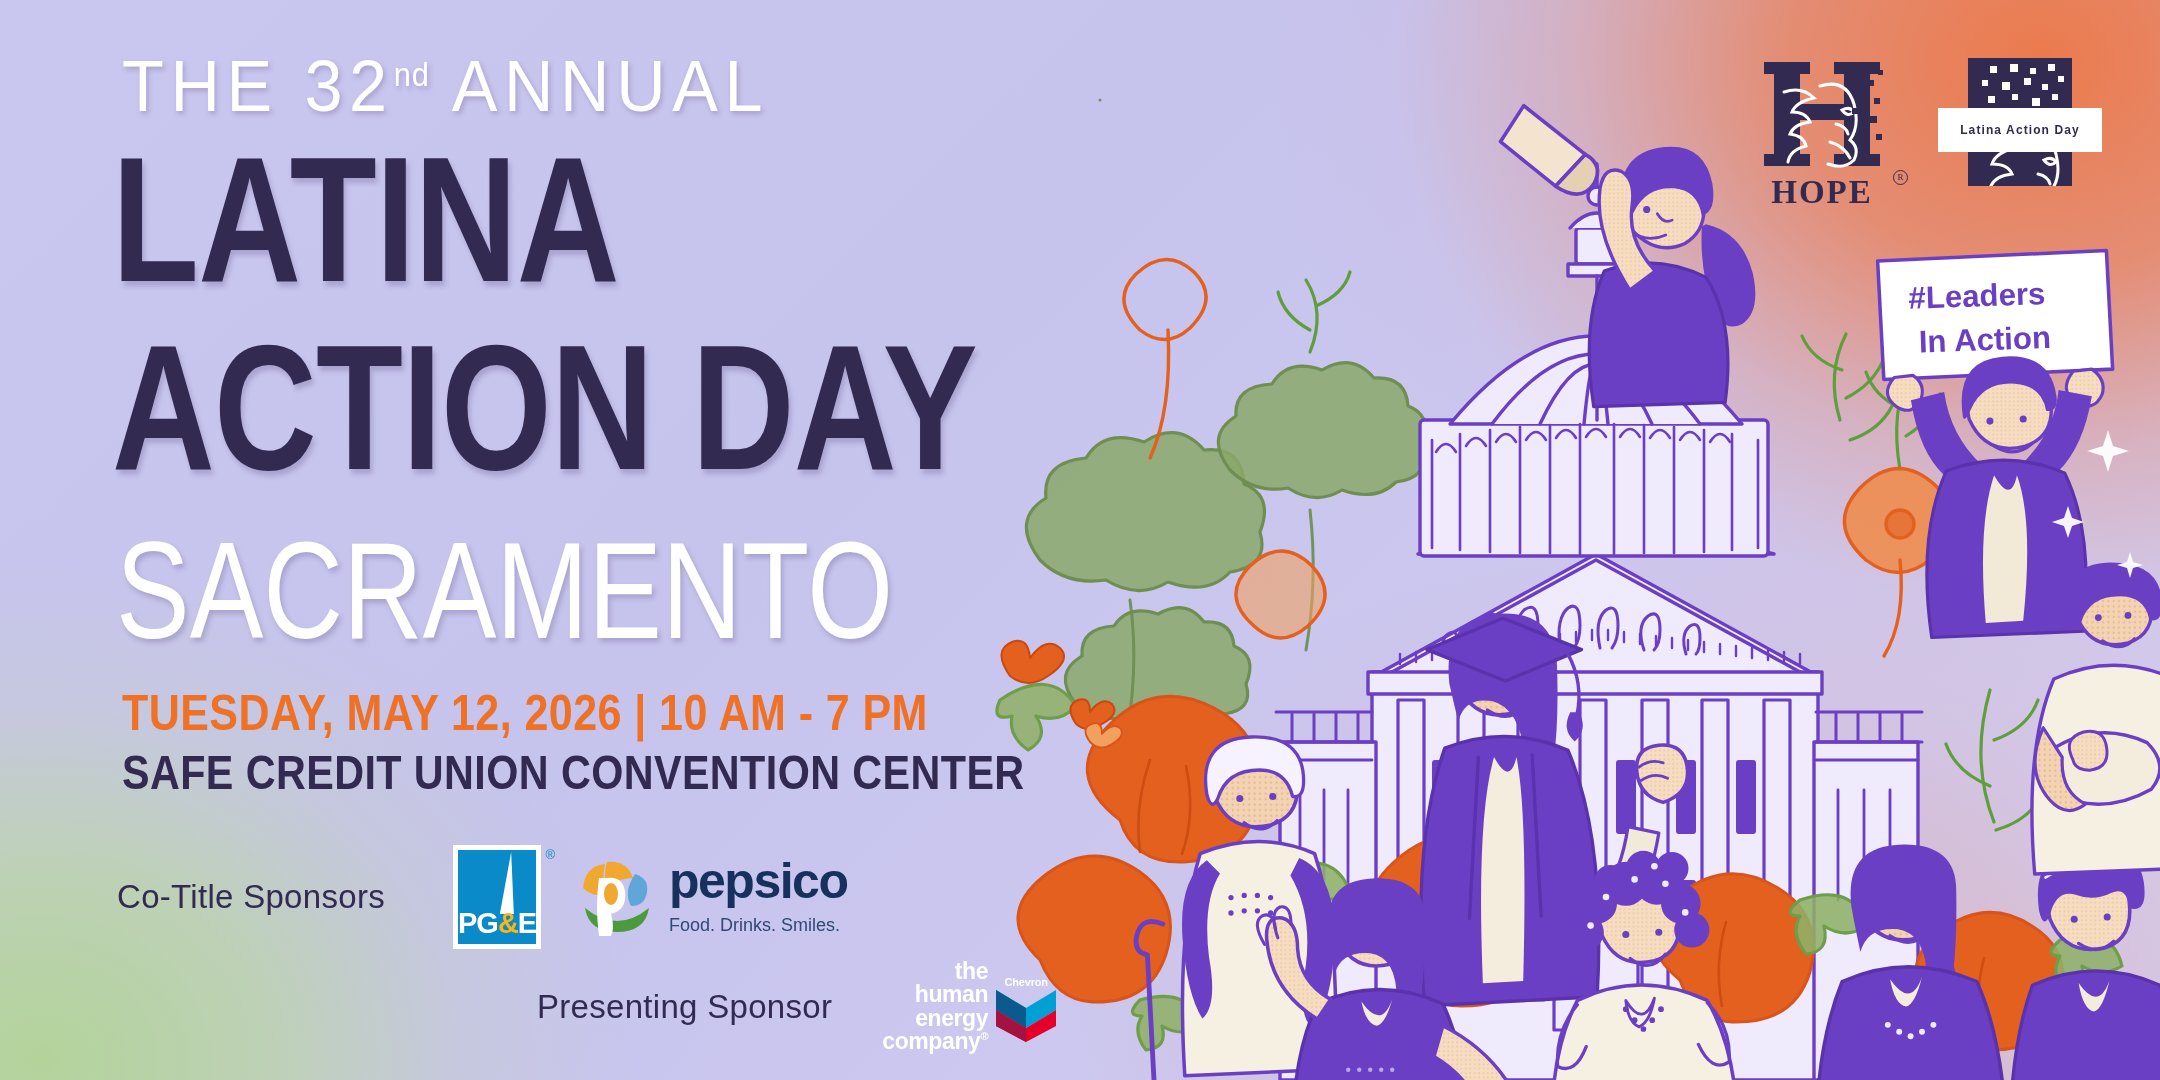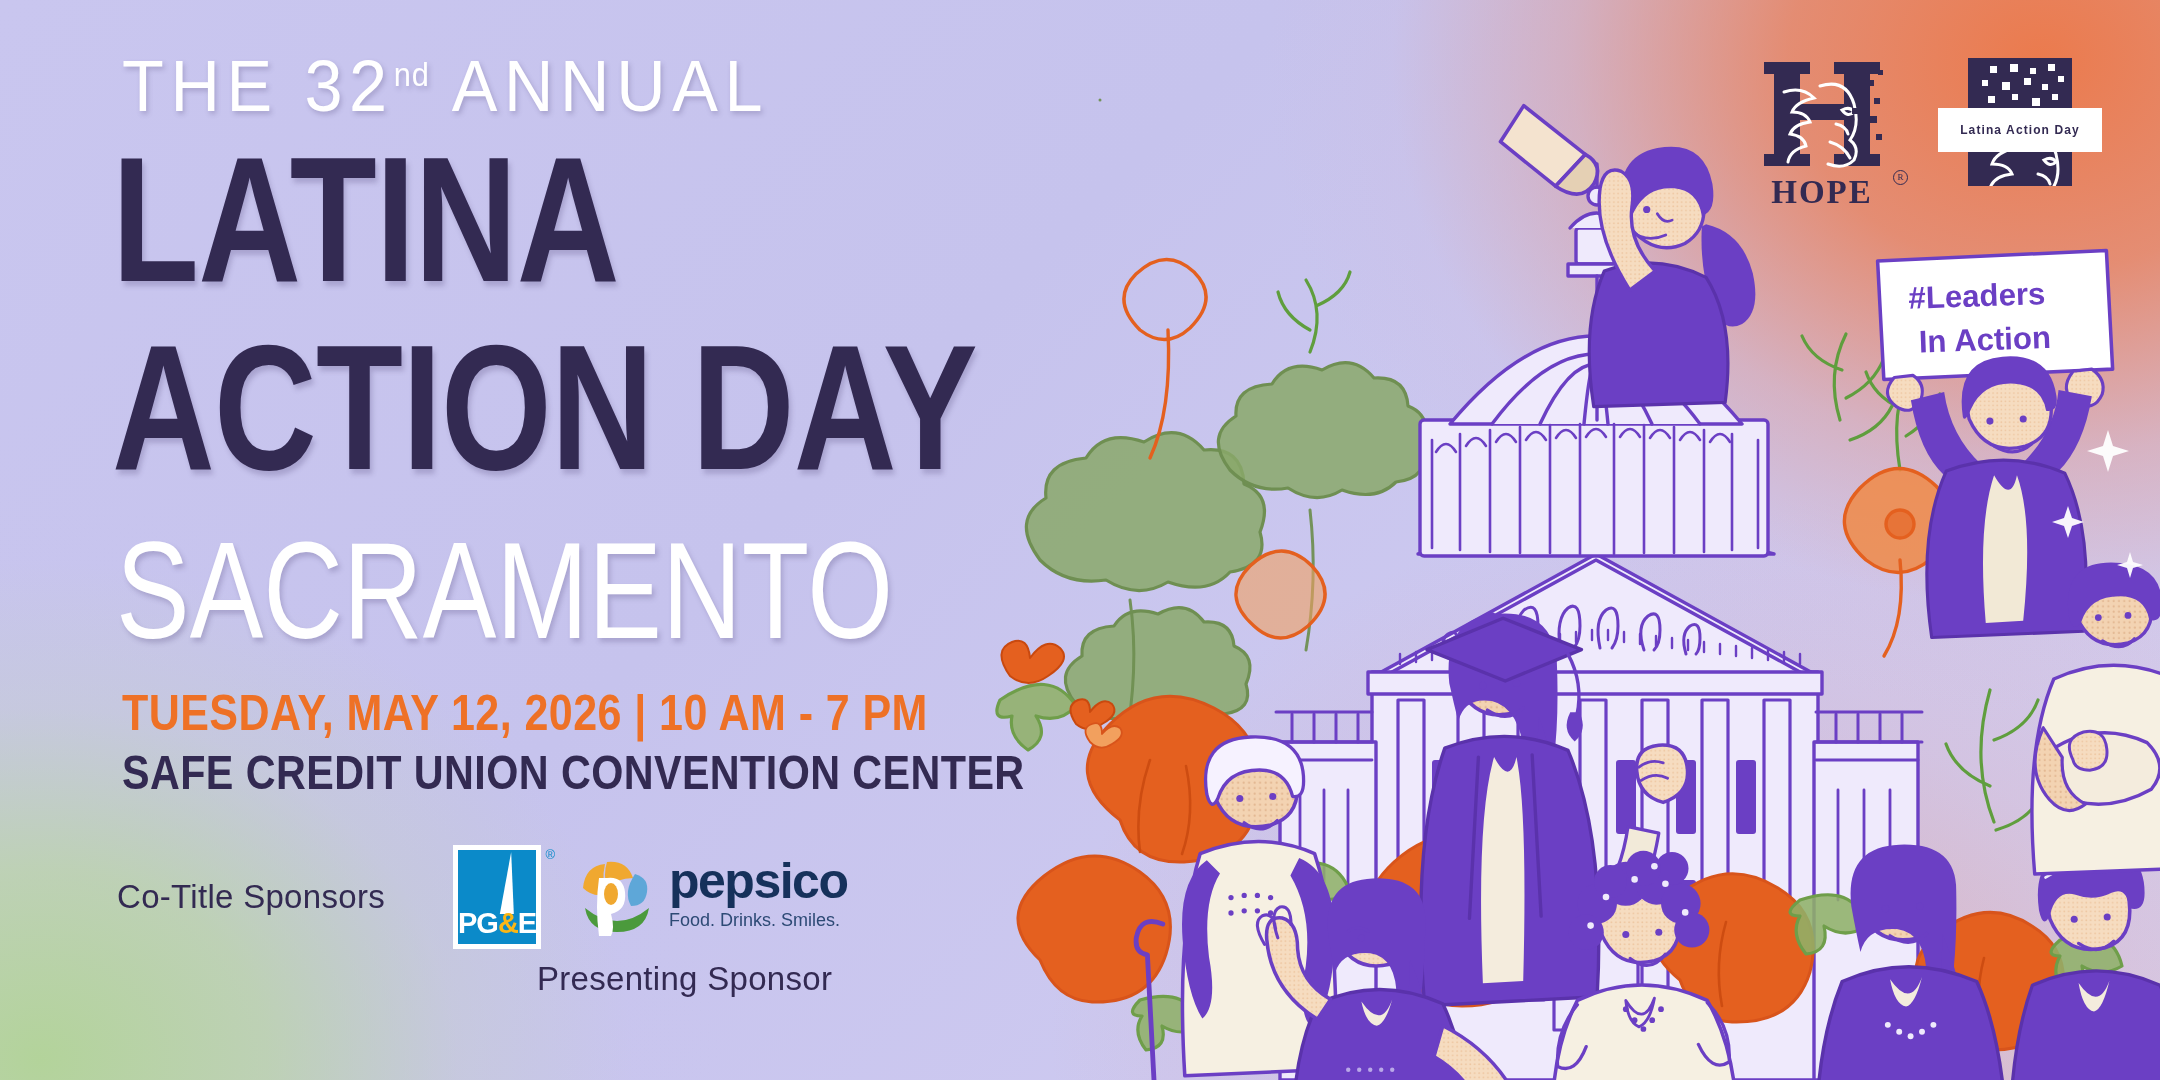--- a/index.html
+++ b/index.html
@@ -106,21 +106,21 @@
   
   .pepsico { margin-left:36px; display:flex; align-items:flex-start; }
   .pepsi-mark { width:78px; height:78px; position:relative; }
   .pepsi-words { margin-left:14px; }
   .pepsi-name {
     font-size:50px; font-weight:700; color:#16315b;
     letter-spacing:-1.5px; line-height:0.95;
   }
   .pepsi-tag {
     font-size:18px; font-weight:400; color:#2d4a75;
-    letter-spacing:0px; margin-top:4px;
+    letter-spacing:0px; margin-top:10px;
   }
 
   
   .chevron-logo { margin-left:50px; display:flex; align-items:center; }
   .chev-words {
     color:#ffffff; font-weight:700; font-size:23px;
     line-height:1.02; text-align:right; letter-spacing:-0.4px;
   }
   .chev-words .reg { font-size:11px; vertical-align:super; }
   .chev-mark { width:64px; height:70px; margin-left:6px; position:relative; }
@@ -655,20 +655,37 @@
         <div class="pepsi-words">
           <div class="pepsi-name">pepsico</div>
           <div class="pepsi-tag">Food. Drinks. Smiles.</div>
         </div>
       </div>
     </div>
 
     <div class="sponsor-row" id="presenting-row">
       <span class="sponsor-label">Presenting Sponsor</span>
 
+      <div class="chevron-logo">
+        <div class="chev-words">
+          <div>the</div>
+          <div>human</div>
+          <div>energy</div>
+          <div><span>company</span><span class="reg">®</span></div>
+        </div>
+        <div class="chev-mark">
+          <span class="chev-label">Chevron</span>
+          <svg viewBox="0 0 64 70" aria-hidden="true">
+            <path d="M2 18 L32 36 L62 18 L62 38 L32 56 L2 38 Z" fill="#009fd4"></path>
+            <path d="M2 18 L32 36 L32 56 L2 38 Z" fill="#0b5a8e"></path>
+            <path d="M2 38 L32 56 L62 38 L62 54 L32 70 L2 54 Z" fill="#e4002b"></path>
+            <path d="M2 38 L32 56 L32 70 L2 54 Z" fill="#a4123f"></path>
+          </svg>
+        </div>
+      </div>
     </div>
   </div>
 
   <div id="logo-cluster">
 
     <div class="hope-logo">
       <div class="hope-h">
         <svg viewBox="0 0 128 112" aria-hidden="true">
           <path d="M6 4 L52 4 L52 16 L42 16 L42 46 L86 46 L86 16 L76 16 L76 4 L122 4 L122 16 L112 16 L112 96 L122 96 L122 108 L76 108 L76 96 L86 96 L86 62 L42 62 L42 96 L52 96 L52 108 L6 108 L6 96 L16 96 L16 16 L6 16 Z" fill="#332a52"></path>
           <g fill="none" stroke="#ffffff" stroke-width="3" stroke-linecap="round">

